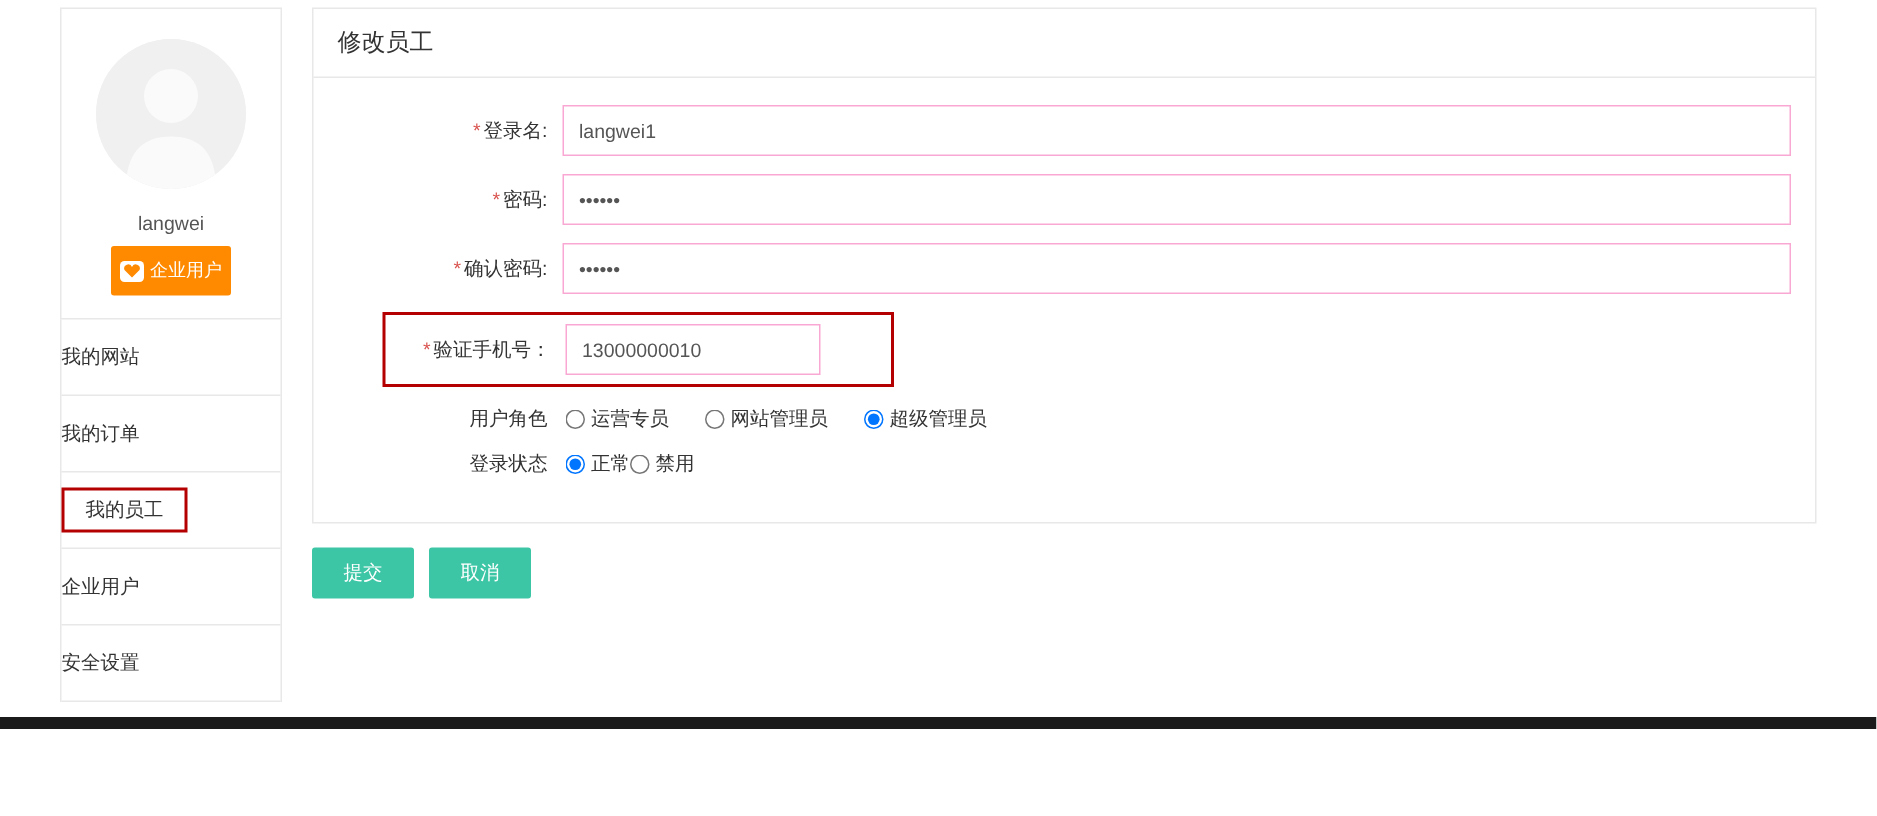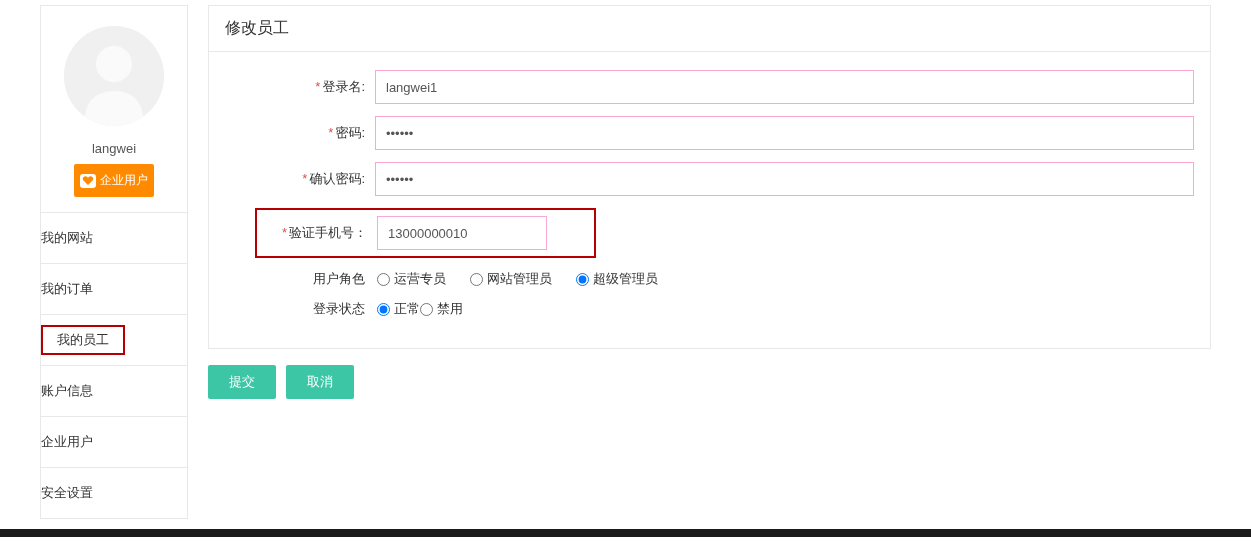--- a/index.html
+++ b/index.html
@@ -183,21 +183,20 @@
               <path d="M6 9 L1 4 A2.5 2.5 0 0 1 6 2 A2.5 2.5 0 0 1 11 4 Z" fill="#ff8a00"></path>
             </svg>
         </span>
         <span>企业用户</span>
       </span>
     </div>
     <ul class="nav-list">
       <li class="nav-item"><span>我的网站</span></li>
       <li class="nav-item"><span>我的订单</span></li>
       <li class="nav-item highlighted"><span>我的员工</span></li>
-      <li class="nav-item"><span>账户信息</span></li>
       <li class="nav-item"><span>企业用户</span></li>
       <li class="nav-item"><span>安全设置</span></li>
     </ul>
   </aside>
 
   <main class="main">
     <section class="panel">
       <h2 class="panel-title">修改员工</h2>
       <div class="form">
 

